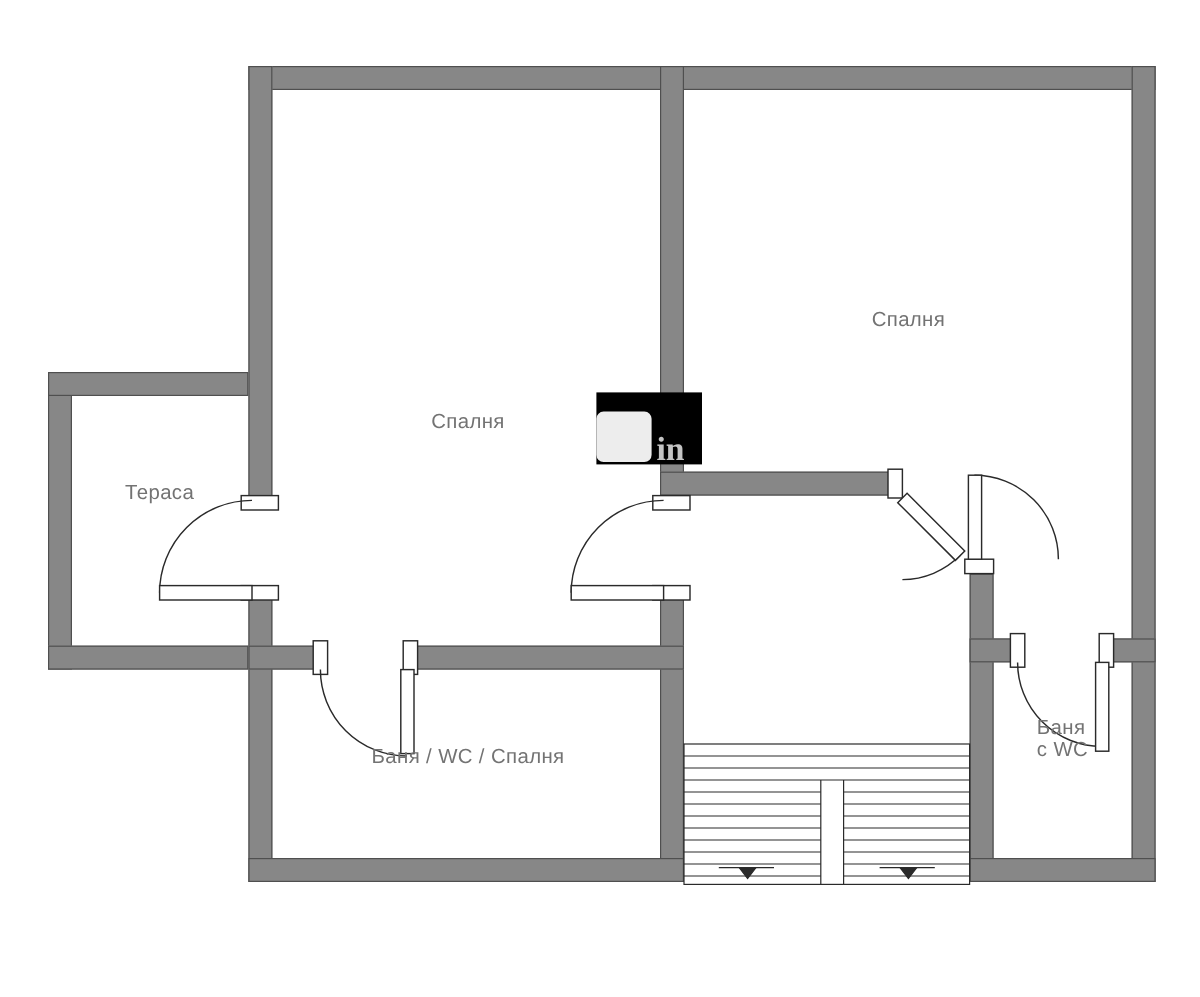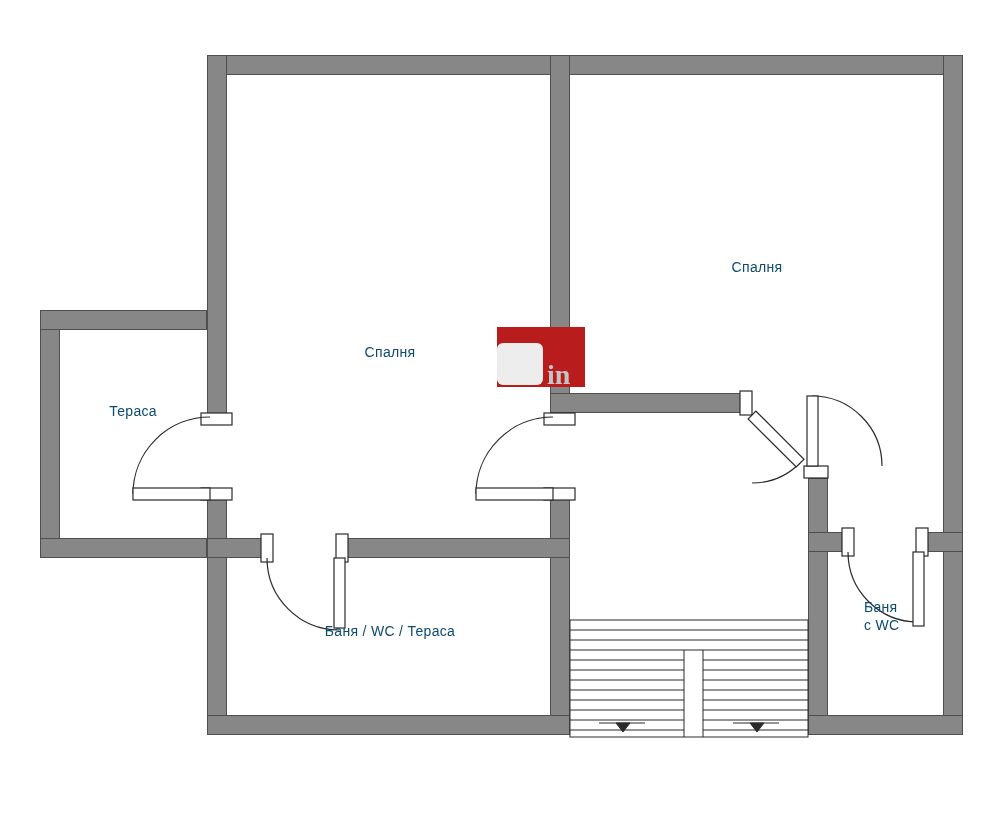--- a/index.html
+++ b/index.html
@@ -17,32 +17,32 @@
     border: 1px solid #4f4f4f;
     box-sizing: border-box;
   }
   svg.overlay {
     position: absolute;
     left: 0; top: 0;
     width: 1000px; height: 831px;
   }
   .room-label {
     position: absolute;
-    color: #0c4a6e;
-    font-size: 14px;
+    color: #737373;
+    font-size: 17px;
     text-align: center;
     letter-spacing: 0.3px;
     line-height: 18px;
     white-space: nowrap;
   }
   .watermark {
     position: absolute;
     left: 497px; top: 327px;
     width: 88px; height: 60px;
-    background: #b91c1c;
+    background: #000000;
     display: flex;
     align-items: flex-end;
   }
   .wm-mark {
     width: 46px; height: 42px;
     background: #ededed;
     border-radius: 6px;
     margin-bottom: 2px;
   }
   .wm-text {
@@ -159,20 +159,20 @@
       </g>
     </g>
   </svg>
 
   <div class="room-label" style="left:300px; top:343px; width:180px;">Спалня</div>
 
   <div class="room-label" style="left:667px; top:258px; width:180px;">Спалня</div>
 
   <div class="room-label" style="left:63px; top:402px; width:140px;">Тераса</div>
 
-  <div class="room-label" style="left:250px; top:622px; width:280px;">Баня / WC / Тераса</div>
+  <div class="room-label" style="left:250px; top:622px; width:280px;">Баня / WC / Спалня</div>
 
   <div class="room-label" style="left:840px; top:598px; width:90px; text-align:left; padding-left:24px; box-sizing:border-box;">
     <div>Баня</div>
     <div>с WC</div>
   </div>
 
 </div>
 
 </body></html>

